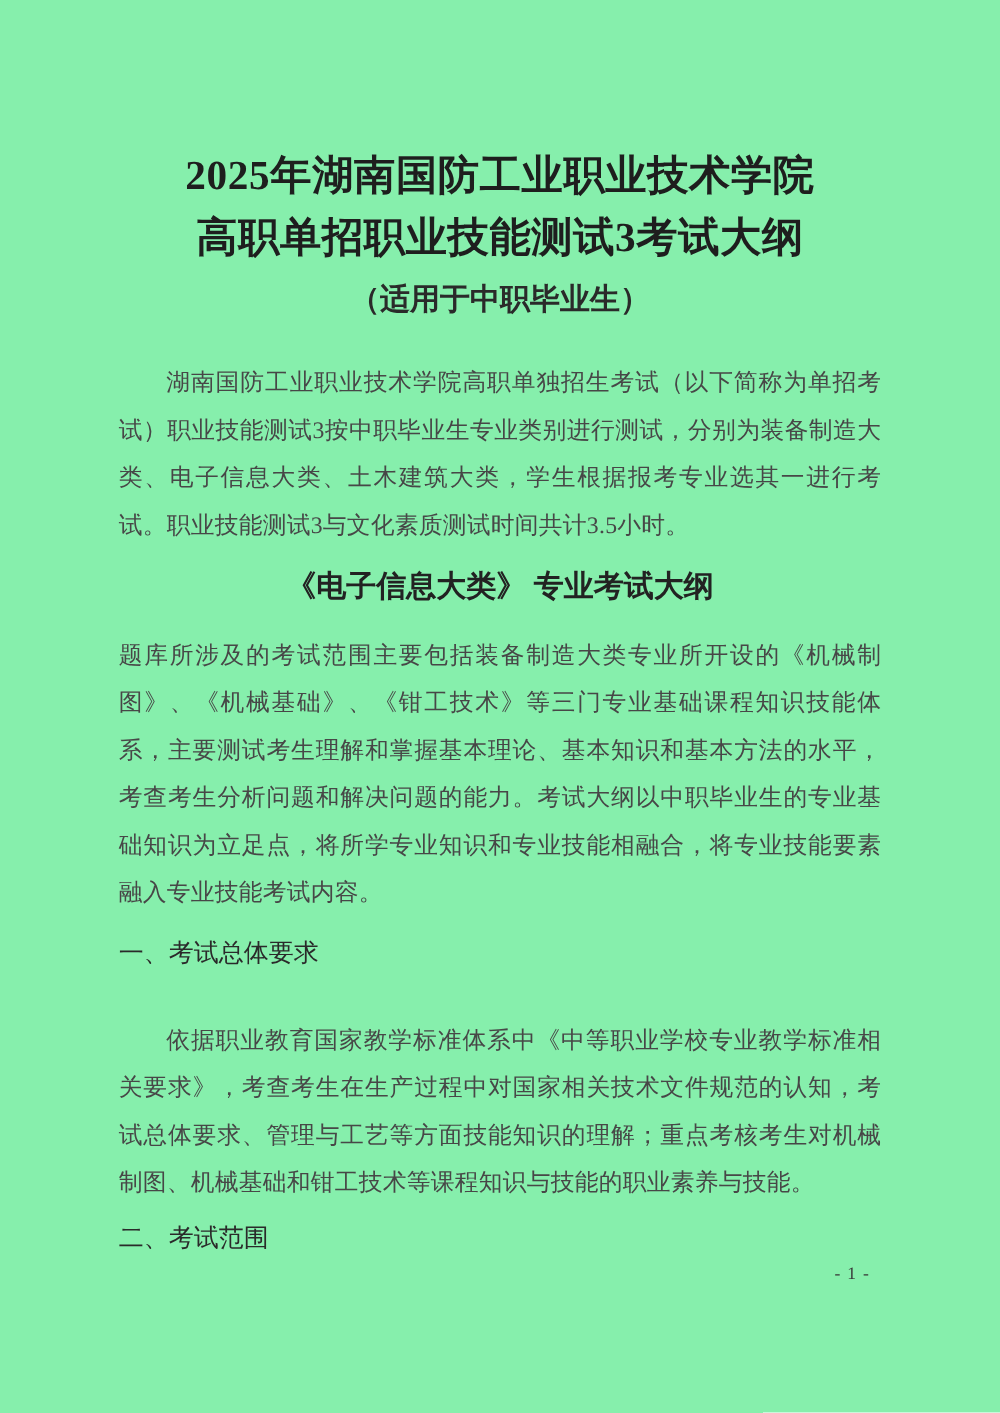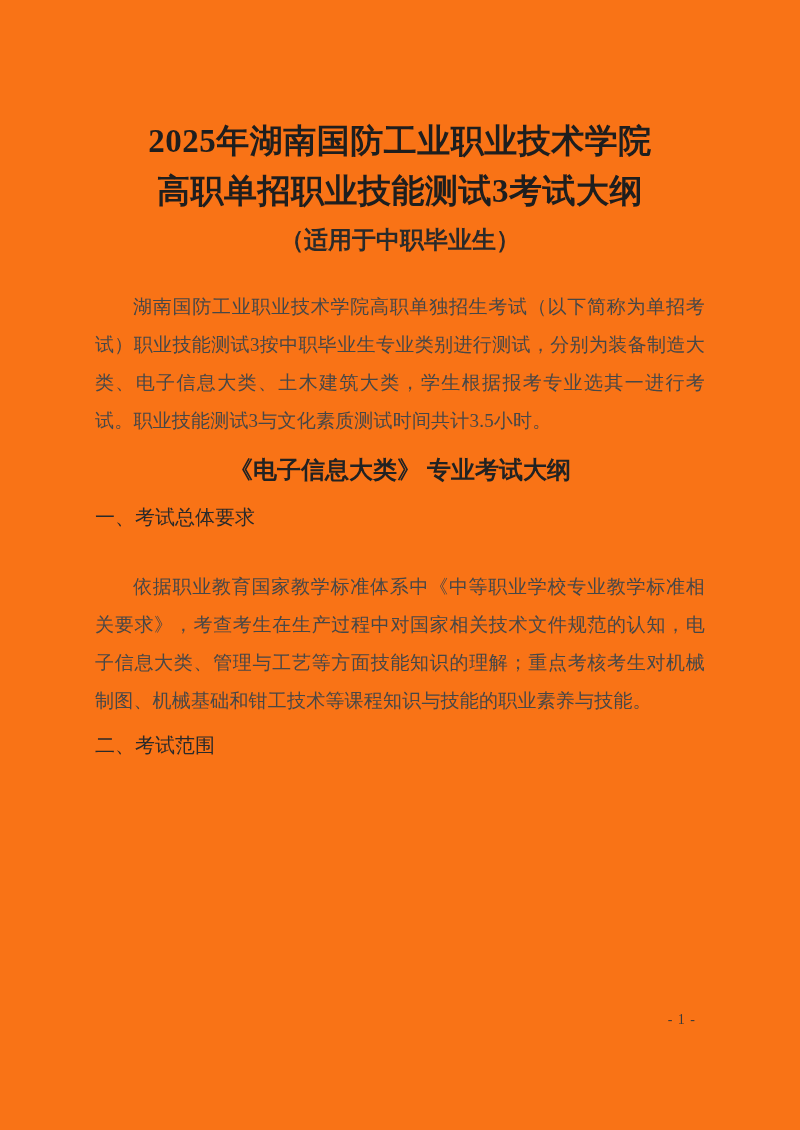--- a/index.html
+++ b/index.html
@@ -5,21 +5,21 @@
   * { margin: 0; padding: 0; box-sizing: border-box; }
   html, body {
     background: #ffffff;
     font-family: "Liberation Serif", "DejaVu Serif", serif;
   }
   .page {
     position: relative;
     width: 800px;
     height: 1130px;
     margin: 0 auto;
-    background: #f97316;
+    background: #86efac;
     overflow: hidden;
     color: #3f3f3f;
   }
   .content {
     padding: 0 95px;
   }
   .doc-title {
     margin-top: 116px;
     text-align: center;
     font-size: 33px;
@@ -82,23 +82,24 @@
       <div>2025年湖南国防工业职业技术学院</div>
       <div>高职单招职业技能测试3考试大纲</div>
     </div>
 
     <div class="doc-subtitle">（适用于中职毕业生）</div>
 
     <p class="para indent intro-para">湖南国防工业职业技术学院高职单独招生考试（以下简称为单招考试）职业技能测试3按中职毕业生专业类别进行测试，分别为装备制造大类、电子信息大类、土木建筑大类，学生根据报考专业选其一进行考试。职业技能测试3与文化素质测试时间共计3.5小时。</p>
 
     <div class="section-title">《电子信息大类》 专业考试大纲</div>
 
+    <p class="para scope-para">题库所涉及的考试范围主要包括装备制造大类专业所开设的《机械制图》、《机械基础》、《钳工技术》等三门专业基础课程知识技能体系，主要测试考生理解和掌握基本理论、基本知识和基本方法的水平，考查考生分析问题和解决问题的能力。考试大纲以中职毕业生的专业基础知识为立足点，将所学专业知识和专业技能相融合，将专业技能要素融入专业技能考试内容。</p>
 
     <div class="sub-heading">一、考试总体要求</div>
 
-    <p class="para indent section-body">依据职业教育国家教学标准体系中《中等职业学校专业教学标准相关要求》，考查考生在生产过程中对国家相关技术文件规范的认知，电子信息大类、管理与工艺等方面技能知识的理解；重点考核考生对机械制图、机械基础和钳工技术等课程知识与技能的职业素养与技能。</p>
+    <p class="para indent section-body">依据职业教育国家教学标准体系中《中等职业学校专业教学标准相关要求》，考查考生在生产过程中对国家相关技术文件规范的认知，考试总体要求、管理与工艺等方面技能知识的理解；重点考核考生对机械制图、机械基础和钳工技术等课程知识与技能的职业素养与技能。</p>
 
     <div class="sub-heading second">二、考试范围</div>
 
   </div>
 
   <div class="page-number">- 1 -</div>
 </div>
 
 </body></html>

